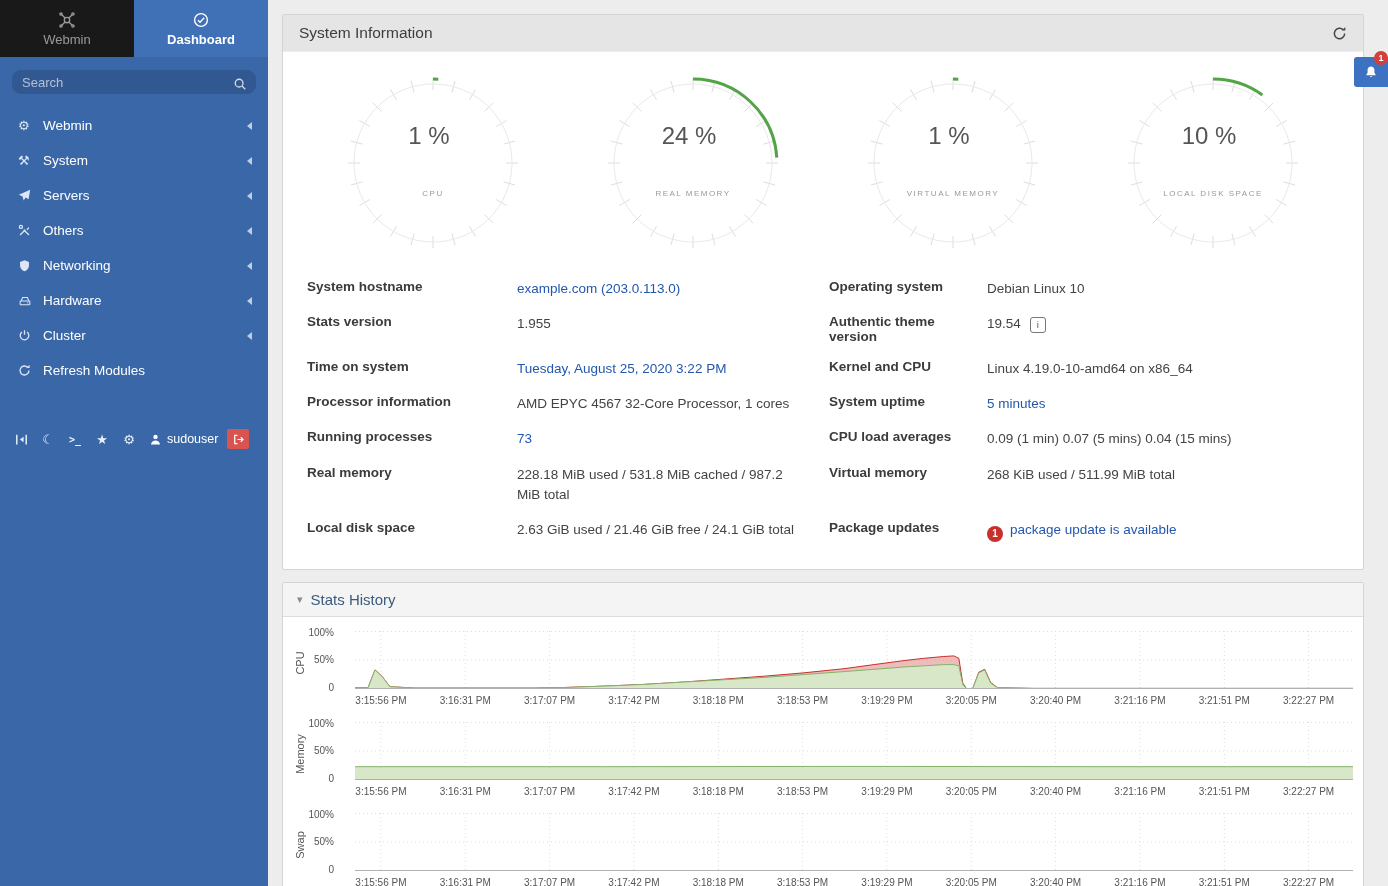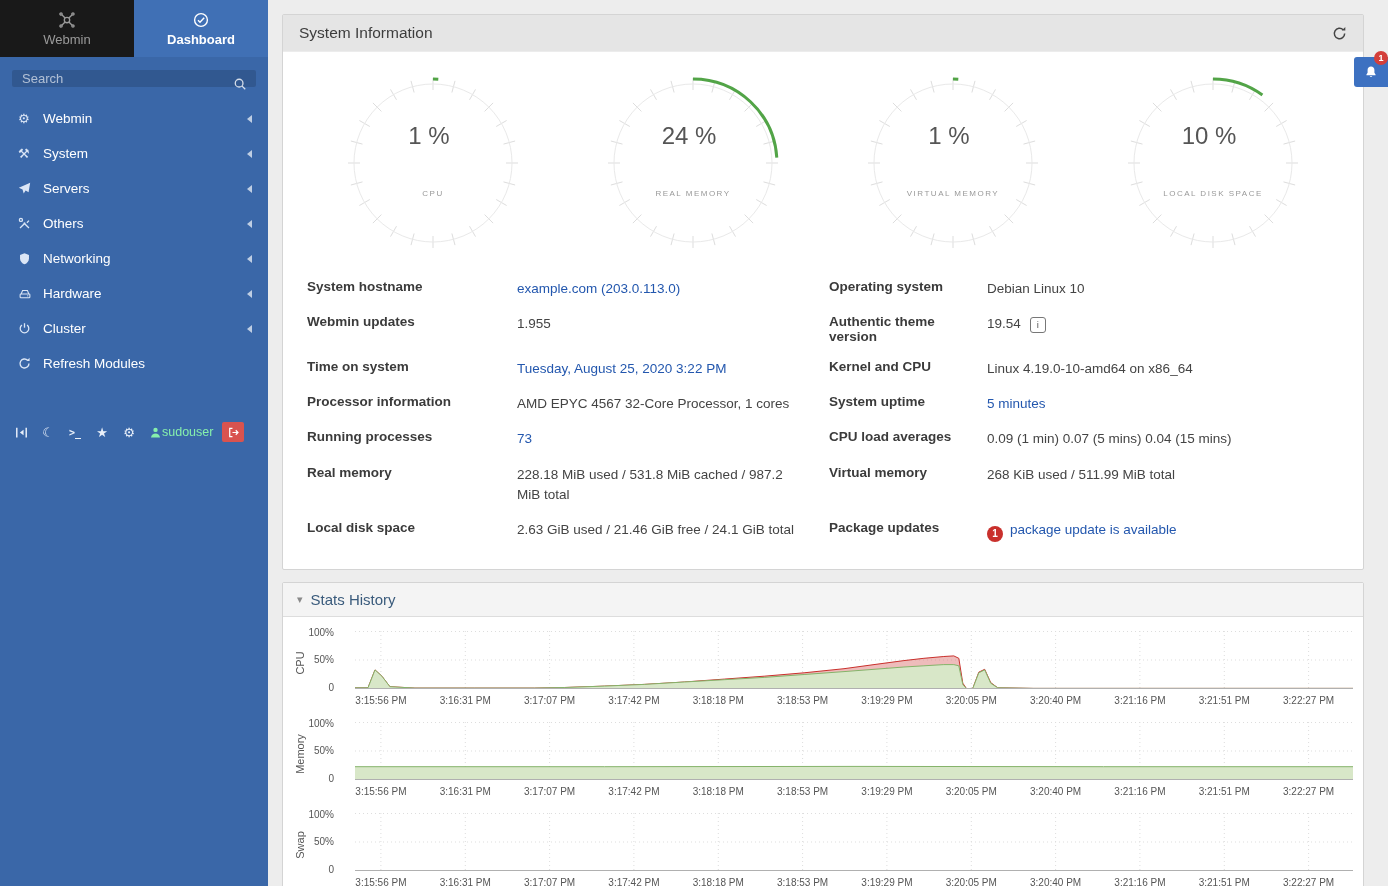--- a/index.html
+++ b/index.html
@@ -8,32 +8,32 @@
 
   
   .sidebar{width:268px;flex:none;background:#3a67a8;color:#fff;display:flex;flex-direction:column}
   .tabs{display:flex;height:57px;flex:none}
   .tab{flex:1;display:flex;flex-direction:column;align-items:center;justify-content:center;gap:3px;cursor:pointer}
   .tab-webmin{background:#191919;color:#9a9a9a}
   .tab-dashboard{background:#4070b5;color:#fff;font-weight:bold}
   .tab .ticon{height:18px;display:flex;align-items:center;justify-content:center}
   .tab-label{font-size:13px}
   .search-row{margin:13px 12px 6px;position:relative}
-  .search-input{width:100%;height:17px;background:rgba(0,0,0,.14);border:none;border-radius:2px;color:#fff;padding:0 32px 0 10px;font-size:13px;outline:none}
+  .search-input{width:100%;height:24px;background:rgba(0,0,0,.14);border:none;border-radius:9px;color:#fff;padding:0 32px 0 10px;font-size:13px;outline:none}
   .search-input::placeholder{color:rgba(255,255,255,.62)}
   .search-ic{position:absolute;right:9px;top:7px;color:rgba(255,255,255,.8)}
   .menu{margin-top:8px}
   .menu-item,.refresh-row{height:35px;display:flex;align-items:center;padding:0 16px 0 18px;cursor:pointer;font-size:13.5px;color:#fff}
   .mi-icon{width:25px;flex:none;font-size:13px;color:#dbe6f6;display:flex;align-items:center}
   .mi-label{flex:1}
   .mi-caret{width:0;height:0;border:4px solid transparent;border-right:5px solid rgba(255,255,255,.68);margin-left:auto}
   .bottom-bar{margin-top:40px;display:flex;align-items:center;gap:5px;padding:0 10px}
   .icon-btn{width:22px;height:22px;display:flex;align-items:center;justify-content:center;color:#e9f0fa;font-size:13px;cursor:pointer}
   .mono-ic{font-family:"DejaVu Sans Mono",monospace;font-size:10px;font-weight:bold}
-  .user-chip{display:flex;align-items:center;color:#86efac;font-size:12.5px;padding:0 4px;cursor:pointer}
+  .user-chip{display:flex;align-items:center;gap:5px;color:#ffffff;font-size:12.5px;padding:0 4px;cursor:pointer}
   .logout-btn{width:22px;height:20px;background:#d9534f;border-radius:2px;display:flex;align-items:center;justify-content:center;color:#fff;cursor:pointer}
 
   
   .main{flex:1;padding:14px 24px 0 14px;overflow:hidden}
   .panel{background:#fff;border:1px solid #d4d4d4;border-radius:2px}
   .panel-header{display:flex;align-items:center;justify-content:space-between;padding:9px 16px;border-bottom:1px solid #ececec;background:#e5e5e5}
   .panel-title{font-size:15.5px;font-weight:normal;color:#3d3d3d}
   .hdr-refresh{color:#444;cursor:pointer;display:flex}
   .gauges{display:flex;justify-content:space-between;padding:16px 55px 4px}
   .gauge{flex:none}
@@ -337,21 +337,21 @@
           </svg></div>
       </div>
     <div class="info" id="info">
         <div class="irow">
           <div class="ilabel">System hostname</div>
           <div class="ival"><a class="val-link">example.com (203.0.113.0)</a></div>
           <div class="ilabel">Operating system</div>
           <div class="ival"><span>Debian Linux 10</span></div>
         </div>
         <div class="irow">
-          <div class="ilabel">Webmin updates</div>
+          <div class="ilabel">Stats version</div>
           <div class="ival"><span>1.955</span></div>
           <div class="ilabel">Authentic theme version</div>
           <div class="ival"><span>19.54</span><span class="info-badge">i</span></div>
         </div>
         <div class="irow">
           <div class="ilabel">Time on system</div>
           <div class="ival"><a class="val-link">Tuesday, August 25, 2020 3:22 PM</a></div>
           <div class="ilabel">Kernel and CPU</div>
           <div class="ival"><span>Linux 4.19.0-10-amd64 on x86_64</span></div>
         </div>

